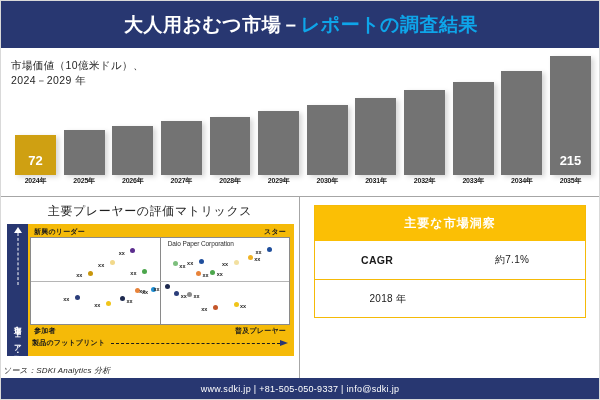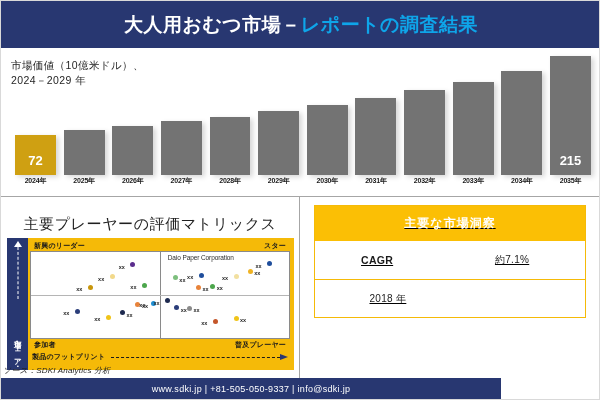--- a/index.html
+++ b/index.html
@@ -94,22 +94,22 @@
     border-top: 1px solid #a6a6a6;
     padding: 4px 6px 0 6px;
   }
   .panel-right {
     position: relative;
     width: 301px; height: 184px;
     border-top: 1px solid #a6a6a6;
     padding: 8px 14px 0 14px;
   }
   .panel-title {
-    text-align: center; font-size: 15px; color: #1f1f1f;
-    letter-spacing: .6px; margin-bottom: 4px; margin-top: 14px;
+    text-align: center; font-size: 12px; color: #1f1f1f;
+    letter-spacing: .6px; margin-bottom: 4px; margin-top: 2px;
   }
 
   
   .matrix-wrap {
     position: relative;
     width: 287px; height: 132px;
     background: #F5BA08;
     display: flex;
   }
   .matrix-yaxis {
@@ -208,21 +208,20 @@
     position: absolute; left: 2px; bottom: 4px;
     font-size: 8px; color: #1f1f1f; font-style: italic;
     letter-spacing: .2px;
   }
 
   
   .insights {
     width: 272px;
     border: 1px solid #F5BA08;
     background: #ffffff;
-    text-decoration: underline;
   }
   .insights-head {
     background: #FBBF05;
     color: #ffffff;
     font-size: 12px; font-weight: bold;
     text-align: center;
     padding: 9px 0;
     letter-spacing: 1px;
   }
   .insights-row {
@@ -239,21 +238,21 @@
   }
   .ins-val {
     width: 54%; text-align: center;
     font-size: 10px; color: #1a1a1a;
     letter-spacing: .3px;
   }
 
   
   .footer {
     position: absolute; left: 0; bottom: 0;
-    width: 500px; height: 21px;
+    width: 598px; height: 21px;
     background: #283771;
     display: flex; align-items: center; justify-content: center;
   }
   .footer-text {
     color: #ffffff; font-size: 9px; letter-spacing: .3px;
   }
 </style>
 </head>
 <body>
 

